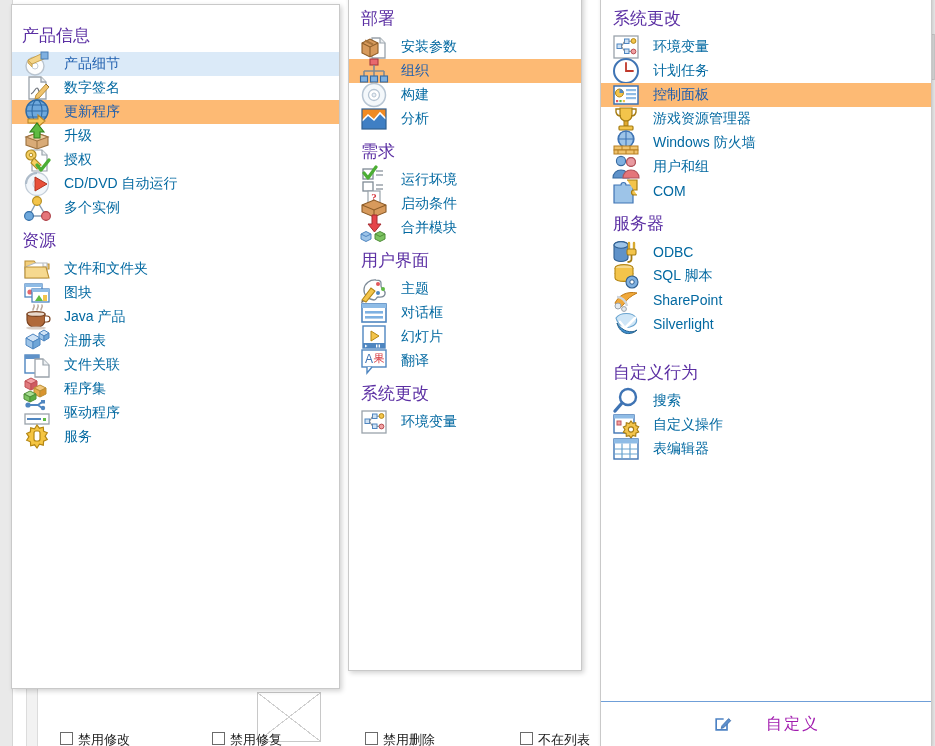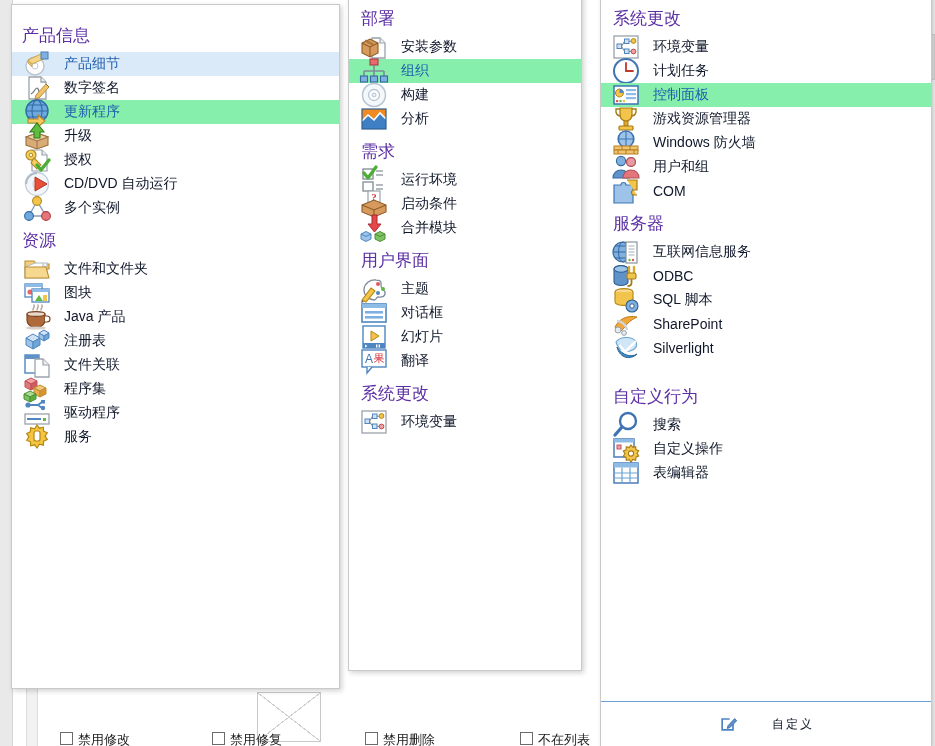--- a/index.html
+++ b/index.html
@@ -70,35 +70,35 @@
     color:#5b2fa3; font-size:17px; line-height:17px;
     font-family:"Liberation Serif","DejaVu Serif",serif;
     padding:0 0 0 10px; white-space:nowrap;
   }
   #panel-mid .sec-title, #panel-right .sec-title { padding-left:12px; }
 
   .item {
     position:relative; display:flex; align-items:center;
     height:24px; padding-left:10px; cursor:default; white-space:nowrap;
   }
-  .item .label { font-size:14px; color:#0f172a; margin-left:12px; }
+  .item .label { font-size:14px; color:#0369a1; margin-left:12px; }
   .item.hot  { background:#dbeaf8; }
-  .item.sel  { background:#86efac;font-family:Liberation Mono, monospace; }
+  .item.sel  { background:#fdba74;font-family:Liberation Mono, monospace; }
   .item.hot .label, .item.sel .label { color:#1f5fae; }
   .ico { width:30px; height:30px; flex:0 0 30px; position:relative; }
   .ico svg { display:block; width:30px; height:30px; }
 
   
   .panel-footer {
     position:absolute; left:0; right:0; bottom:0; height:44px;
     border-top:1px solid #6f9fd8; background:#ffffff;
     display:flex; align-items:center; justify-content:center; gap:34px;
   }
   .panel-footer .f-label{
-    color:#0f172a; font-size:12px;
+    color:#a21caf; font-size:16px;
     font-family:Liberation Mono, monospace;
     letter-spacing:2px;
   }
   .panel-footer .f-ico svg{ display:block; width:20px; height:20px; }
 </style>
 </head>
 <body>
 
 <div id="root">
 
@@ -575,34 +575,20 @@
               <path d="M3 9h7a2.5 2.5 0 1 1 5 0h7v18H3z" fill="#9dc4e8" stroke="#3f74b4" stroke-width="1.2"></path>
               <path d="M16 4h10v10h-3a2.5 2.5 0 1 0 0 5h3" fill="#f3c44b" stroke="#a67d14" stroke-width="1.2"></path>
             </svg>
           </span>
           <span class="label">COM</span>
         </div>
         <div class="sec-title" style="margin-top: 12px; margin-bottom: 8px;">服务器</div>
         <div class="item">
           <span class="ico">
             <svg viewBox="0 0 30 30">
-              <circle cx="12" cy="15" r="10" fill="#7fb0e0" stroke="#36699f" stroke-width="1.2"></circle>
-              <ellipse cx="12" cy="15" rx="4.5" ry="10" fill="none" stroke="#36699f" stroke-width="1"></ellipse>
-              <path d="M2 15h20M4 9h16M4 21h16" stroke="#36699f" stroke-width="1"></path>
-              <rect x="15" y="5" width="11" height="21" fill="#fff" stroke="#8a939c" stroke-width="1.2"></rect>
-              <path d="M17.5 9h6M17.5 12h6M17.5 15h6M17.5 18h6" stroke="#a9b2ba" stroke-width="1.2"></path>
-              <circle cx="18.5" cy="23" r="1.2" fill="#5fbb42"></circle>
-              <circle cx="22" cy="23" r="1.2" fill="#e2575c"></circle>
-            </svg>
-          </span>
-          <span class="label">互联网信息服务</span>
-        </div>
-        <div class="item">
-          <span class="ico">
-            <svg viewBox="0 0 30 30">
               <path d="M3 8c0-2 3.5-3.5 7-3.5S17 6 17 8v13c0 2-3.5 3.5-7 3.5S3 23 3 21z" fill="#5f92c9" stroke="#2f5f92" stroke-width="1.1"></path>
               <ellipse cx="10" cy="8" rx="7" ry="3.2" fill="#9dc4e8" stroke="#2f5f92" stroke-width="1.1"></ellipse>
               <path d="M18 6v6M23 6v6" stroke="#d8a92f" stroke-width="2.4" stroke-linecap="round"></path>
               <rect x="16" y="12" width="9" height="6" rx="1.5" fill="#f3c44b" stroke="#a67d14" stroke-width="1.1"></rect>
               <path d="M20.5 18v4c0 2-2 3-4 3" fill="none" stroke="#a67d14" stroke-width="1.8"></path>
             </svg>
           </span>
           <span class="label">ODBC</span>
         </div>
         <div class="item">

